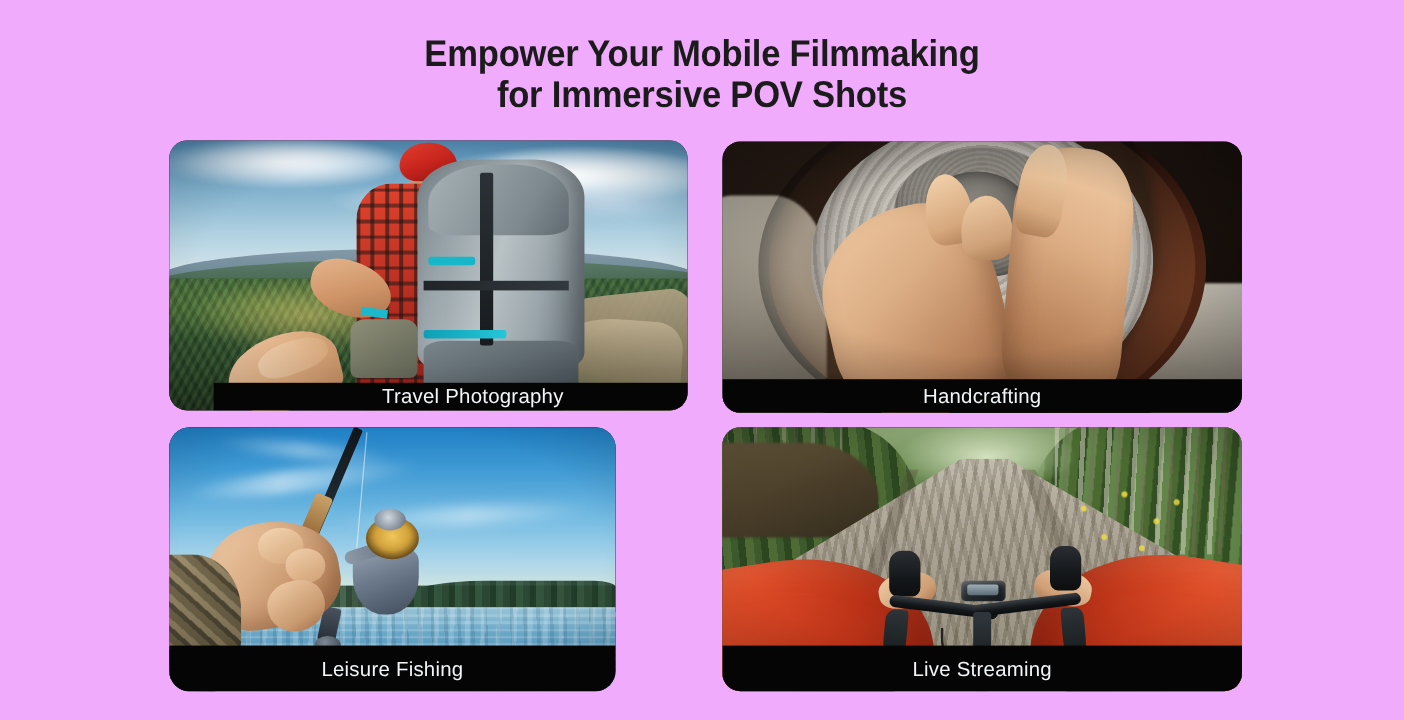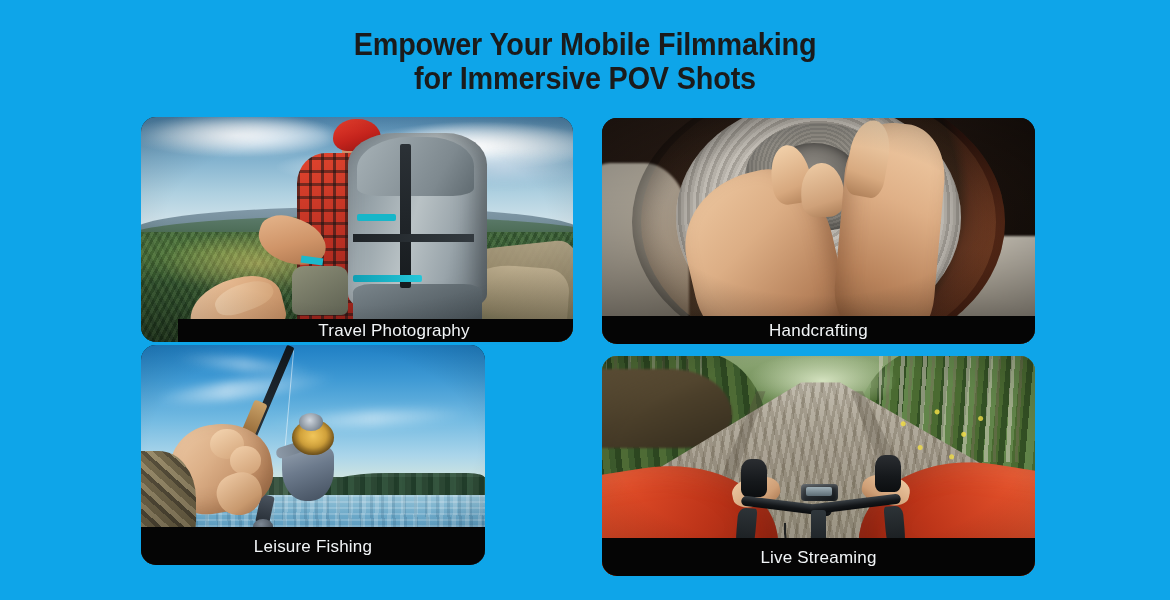--- a/index.html
+++ b/index.html
@@ -8,21 +8,21 @@
     width: 1170px;
     height: 600px;
     background: #ffffff;
     font-family: "Liberation Sans", sans-serif;
     overflow: hidden;
   }
   .page {
     position: relative;
     width: 1170px;
     height: 600px;
-    background: #0ea5e9;
+    background: #f0abfc;
   }
 
   
   .heading {
     position: absolute;
     left: 0;
     top: 28px;
     width: 1170px;
     text-align: center;
     color: #1b1b1b;
@@ -37,21 +37,21 @@
 
   
   .card {
     position: absolute;
     border-radius: 15px;
     overflow: hidden;
     background: #0a0a0a;
   }
   .card-r1c1 { left: 141px; top: 117px;  width: 432px; height: 225px; }
   .card-r1c2 { left: 602px; top: 118px;  width: 433px; height: 226px; }
-  .card-r2c1 { left: 141px; top: 345px;  width: 344px; height: 220px; }
+  .card-r2c1 { left: 141px; top: 356px;  width: 372px; height: 220px; border-radius: 17px; }
   .card-r2c2 { left: 602px; top: 356px;  width: 433px; height: 220px; }
 
   .photo {
     position: absolute;
     left: 0; top: 0;
     width: 100%;
     height: 100%;
     overflow: hidden;
   }
   .photo > * { position: absolute; }

